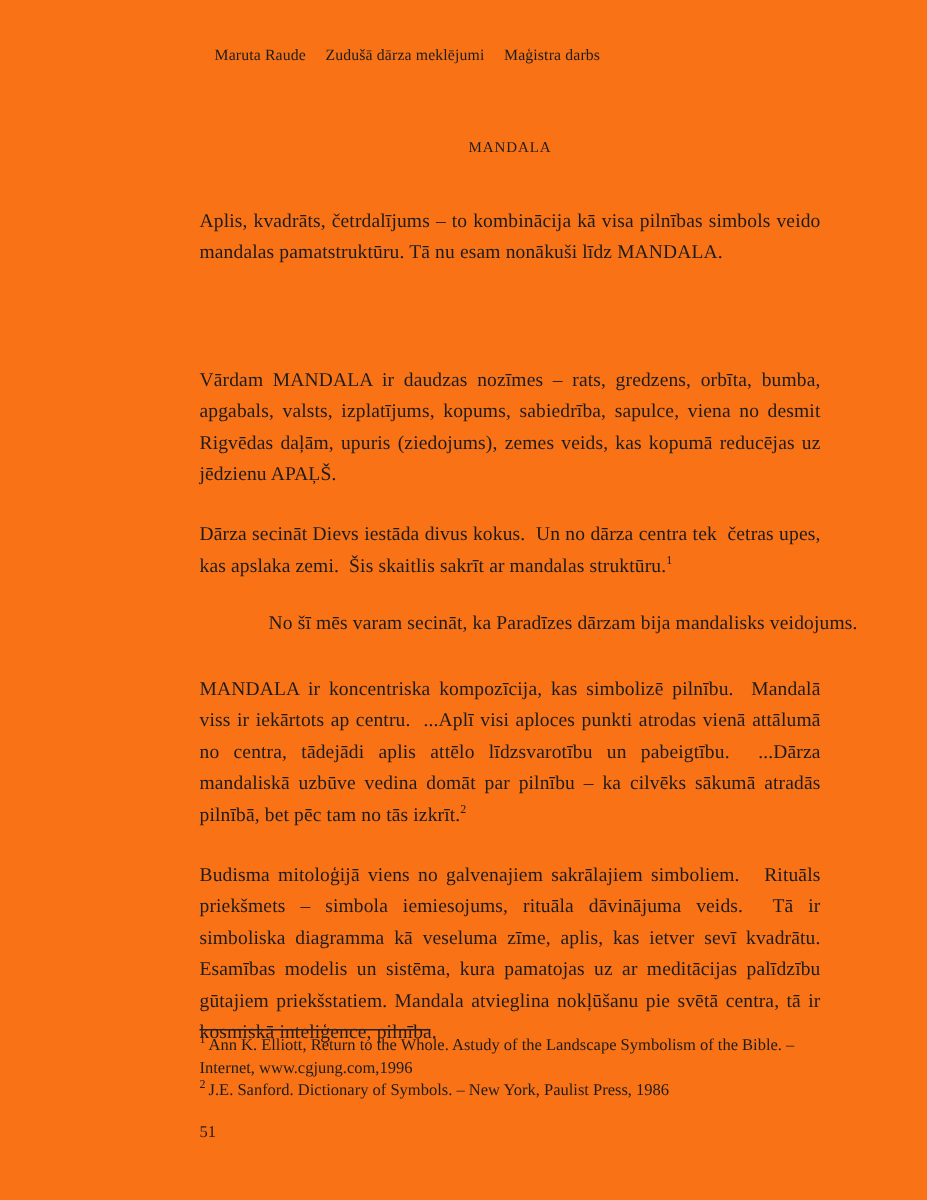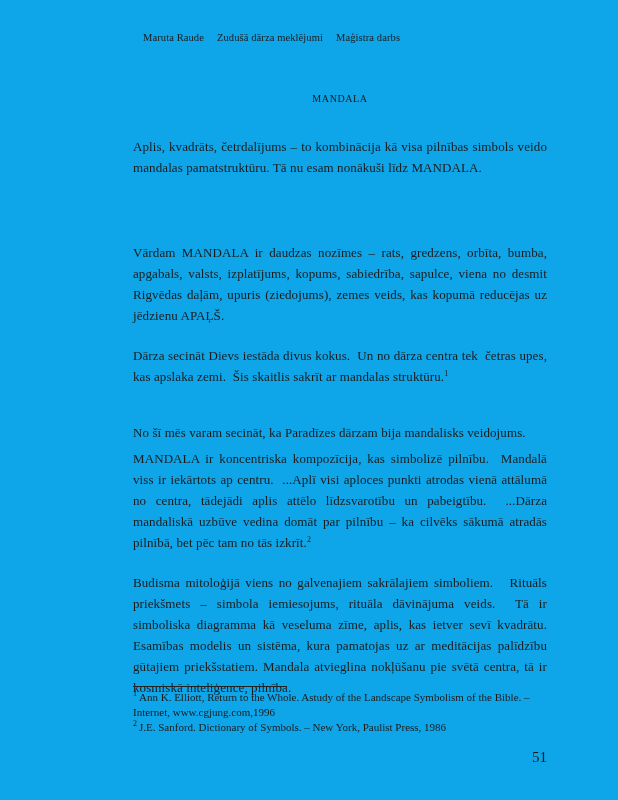--- a/index.html
+++ b/index.html
@@ -47,21 +47,21 @@
   }
   .para sup, .fn sup {
     font-size: 8px;
     line-height: 0;
     vertical-align: super;
   }
   .p1 { top: 136px; }
   .p2 { top: 199px; }
   .p3 { top: 242px; }
   .p4 { top: 345px; }
-  .p5 { top: 422px; }
+  .p5 { top: 404px; margin-left: 46px; }
   .p6 { top: 448px; }
   .p7 { top: 572px; }
   .fn-rule {
     position: absolute;
     top: 686px;
     left: 133px;
     width: 154px;
     height: 1px;
     background: #222;
   }
@@ -73,28 +73,28 @@
     font-size: 11px;
     line-height: 15px;
     text-align: left;
   }
   .fn sup { margin-right: 2px; }
   .page-number {
     position: absolute;
     top: 749px;
     left: 133px;
     width: 414px;
-    text-align: right;
-    font-size: 15px;
+    text-align: left;
+    font-size: 11px;
   }
 </style>
 </head>
 <body style="background: rgb(253, 253, 252);">
 
-<div class="page" style="background: #0ea5e9; color: rgb(28, 28, 28);">
+<div class="page" style="background: #f97316; color: rgb(28, 28, 28);">
 
   <div class="header">
     <span>Maruta Raude</span><span>Zudušā dārza meklējumi</span><span>Maģistra darbs</span>
   </div>
 
   <h1 class="title">MANDALA</h1>
 
   <p class="para p1"><span>Aplis, kvadrāts, četrdalījums – to kombinācija kā visa pilnības simbols veido mandalas pamatstruktūru. Tā nu esam nonākuši līdz MANDALA.</span></p>
 
 

